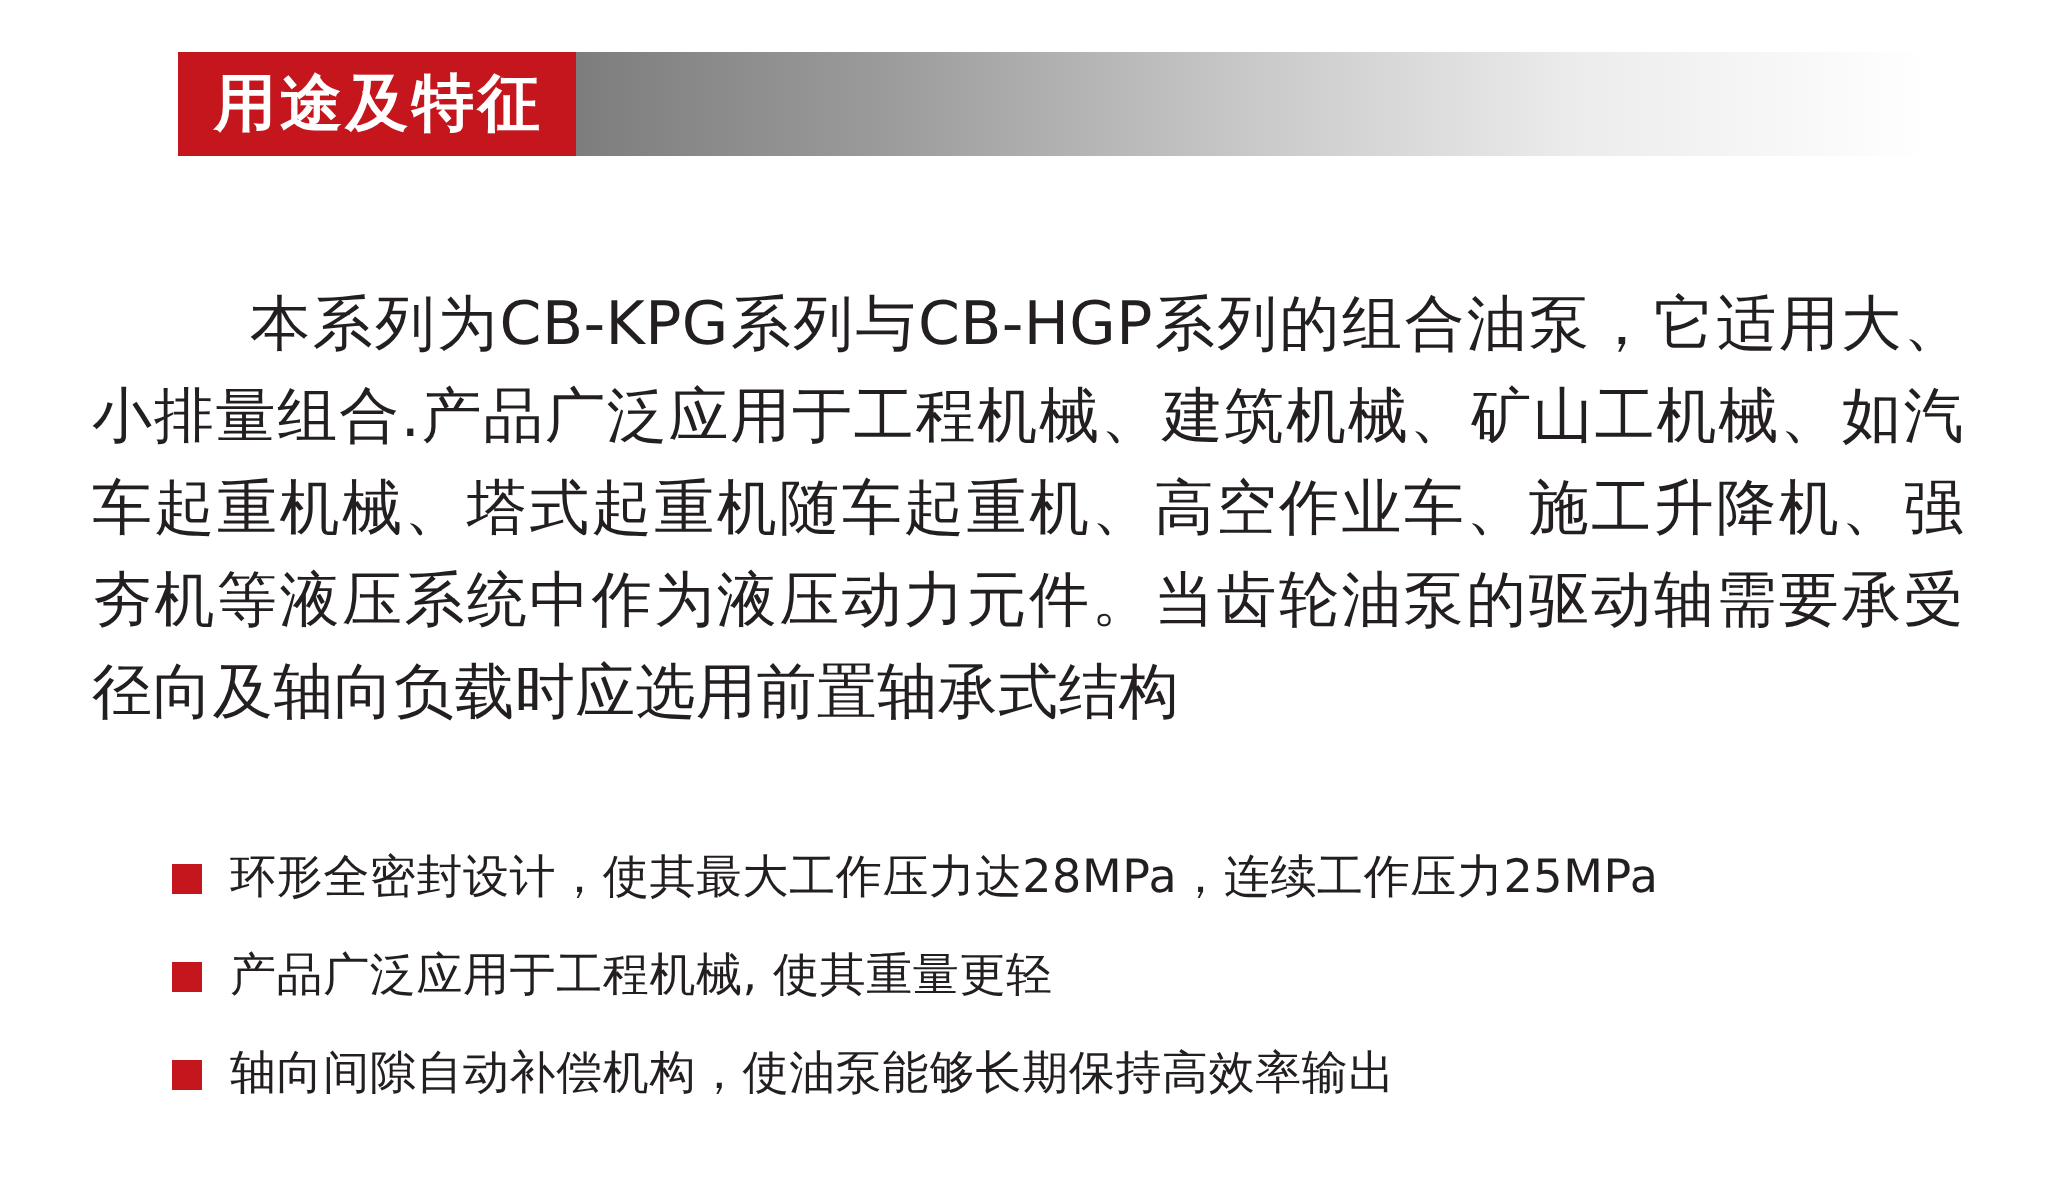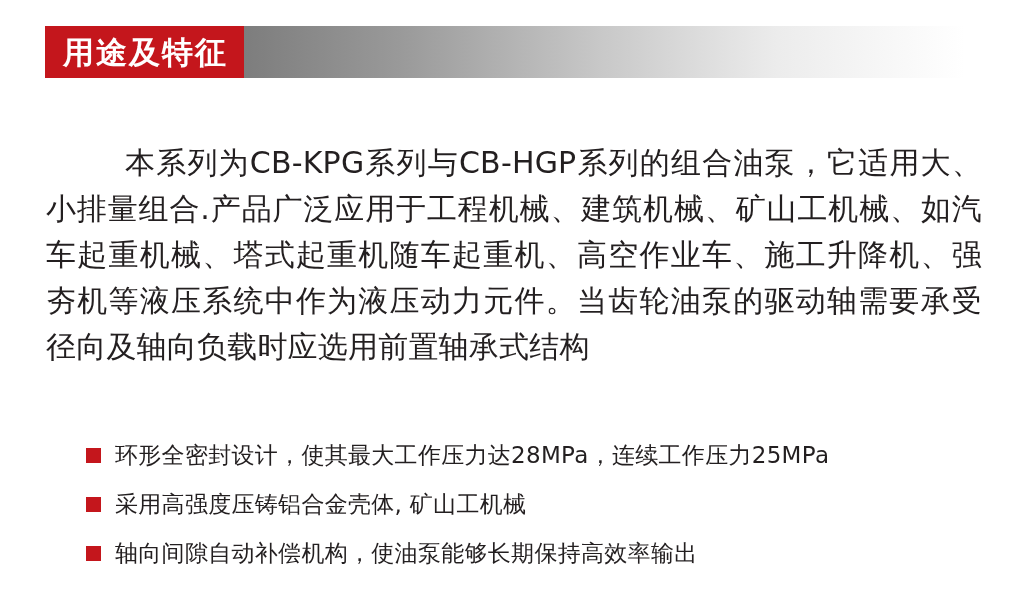--- a/index.html
+++ b/index.html
@@ -37,20 +37,21 @@
     flex: 0 0 auto;
     background: #c4161c;
     color: #ffffff;
     font-size: 31px;
     font-weight: bold;
     letter-spacing: 2px;
     line-height: 52px;
     padding: 0 16px 0 18px;
     white-space: nowrap;
     font-family: "DejaVu Sans", "Liberation Sans", sans-serif;
+    margin-left: 44px;
   }
   .header-gradient {
     flex: 1 1 auto;
     background: linear-gradient(to right, #7d7d7d 0%, #9a9a9a 22%, #c9c9c9 50%, #ececec 74%, #ffffff 100%);
   }
 
   
   .body-text {
     position: absolute;
     left: 46px;
@@ -72,21 +73,20 @@
   .bullets {
     position: absolute;
     left: 86px;
     top: 424px;
     width: 880px;
   }
   .bullet-row {
     display: flex;
     align-items: flex-start;
     margin-bottom: 18px;
-    margin-top: 16px;
   }
   .bullet-mark {
     flex: 0 0 auto;
     width: 15px;
     height: 15px;
     background: #c4161c;
     margin-top: 8px;
     margin-right: 14px;
   }
   .bullet-text {
@@ -114,21 +114,21 @@
 
   <div class="bullets">
 
     <div class="bullet-row">
       <span class="bullet-mark"></span>
       <span class="bullet-text">环形全密封设计，使其最大工作压力达28MPa，连续工作压力25MPa</span>
     </div>
 
     <div class="bullet-row">
       <span class="bullet-mark"></span>
-      <span class="bullet-text">采用高强度压铸铝合金壳体, 矿山工机械</span>
+      <span class="bullet-text">产品广泛应用于工程机械, 使其重量更轻</span>
     </div>
 
     <div class="bullet-row">
       <span class="bullet-mark"></span>
       <span class="bullet-text">轴向间隙自动补偿机构，使油泵能够长期保持高效率输出</span>
     </div>
 
   </div>
 
 </div>

